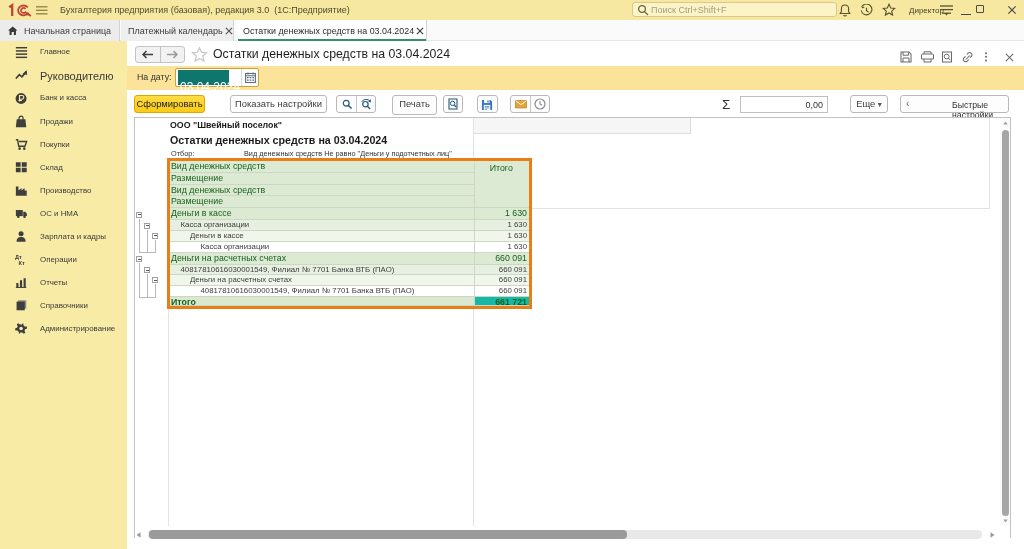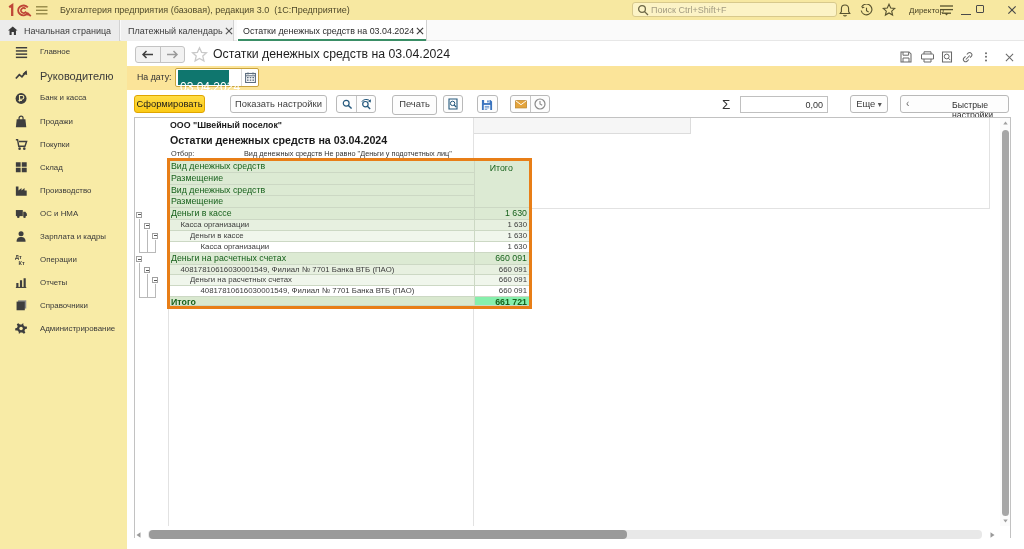--- a/index.html
+++ b/index.html
@@ -325,21 +325,21 @@
     </div>
 <div class="a" style="left:170.0px;top:286.0px;width:303.5px;height:10.5px;background:#ffffff;border-bottom:1px solid #ccd8c4;overflow:hidden;">
       <div style="margin-left:30.5px;margin-top:0px;font-size:7.8px;color:#3c3c3c;white-space:nowrap;">40817810616030001549, Филиал № 7701 Банка ВТБ (ПАО)</div>
     </div>
 <div class="a" style="left:473.5px;top:286.0px;width:55.5px;height:10.5px;background:#ffffff;border-bottom:1px solid #ccd8c4;overflow:hidden;">
       <div style="margin-right:2px;font-size:7.8px;color:#3c3c3c;text-align:right;white-space:nowrap;">660 091</div>
     </div>
 <div class="a" style="left:170.0px;top:296.5px;width:303.5px;height:9.5px;background:#d9e8cf;border-bottom:1px solid #ccd8c4;overflow:hidden;">
       <div style="margin-left:1px;margin-top:0px;font-size:8.8px;font-weight:bold;color:#17611c;white-space:nowrap;">Итого</div>
     </div>
-<div class="a" style="left:473.5px;top:296.5px;width:55.5px;height:9.5px;background:#86efac;border-bottom:1px solid #ccd8c4;overflow:hidden;">
+<div class="a" style="left:473.5px;top:296.5px;width:55.5px;height:9.5px;background:#14b8a6;border-bottom:1px solid #ccd8c4;overflow:hidden;">
       <div style="margin-right:2px;font-size:8.8px;font-weight:bold;color:#17611c;text-align:right;white-space:nowrap;">661 721</div>
     </div>
 <div class="a" style="left:473.5px;top:161px;width:55.5px;height:47px;background:#dcead3;border-bottom:1px solid #ccd8c4;text-align:center;">
       <div style="font-size:8.8px;color:#17611c;margin-top:2px;">Итого</div>
     </div>
 <div class="a" style="left:473.5px;top:161px;width:1px;height:145px;background:#ccd8c4;"></div>
 <div class="a" style="left:167px;top:158px;width:365px;height:151px;border:3px solid #e87e17;"></div>
 <div class="a" style="left:139px;top:218.7px;width:1px;height:33.70000000000002px;background:#b9b9b9;"></div>
 <div class="a" style="left:147px;top:229.7px;width:1px;height:22.700000000000017px;background:#b9b9b9;"></div>
 <div class="a" style="left:155px;top:239.7px;width:1px;height:12.700000000000017px;background:#b9b9b9;"></div>

